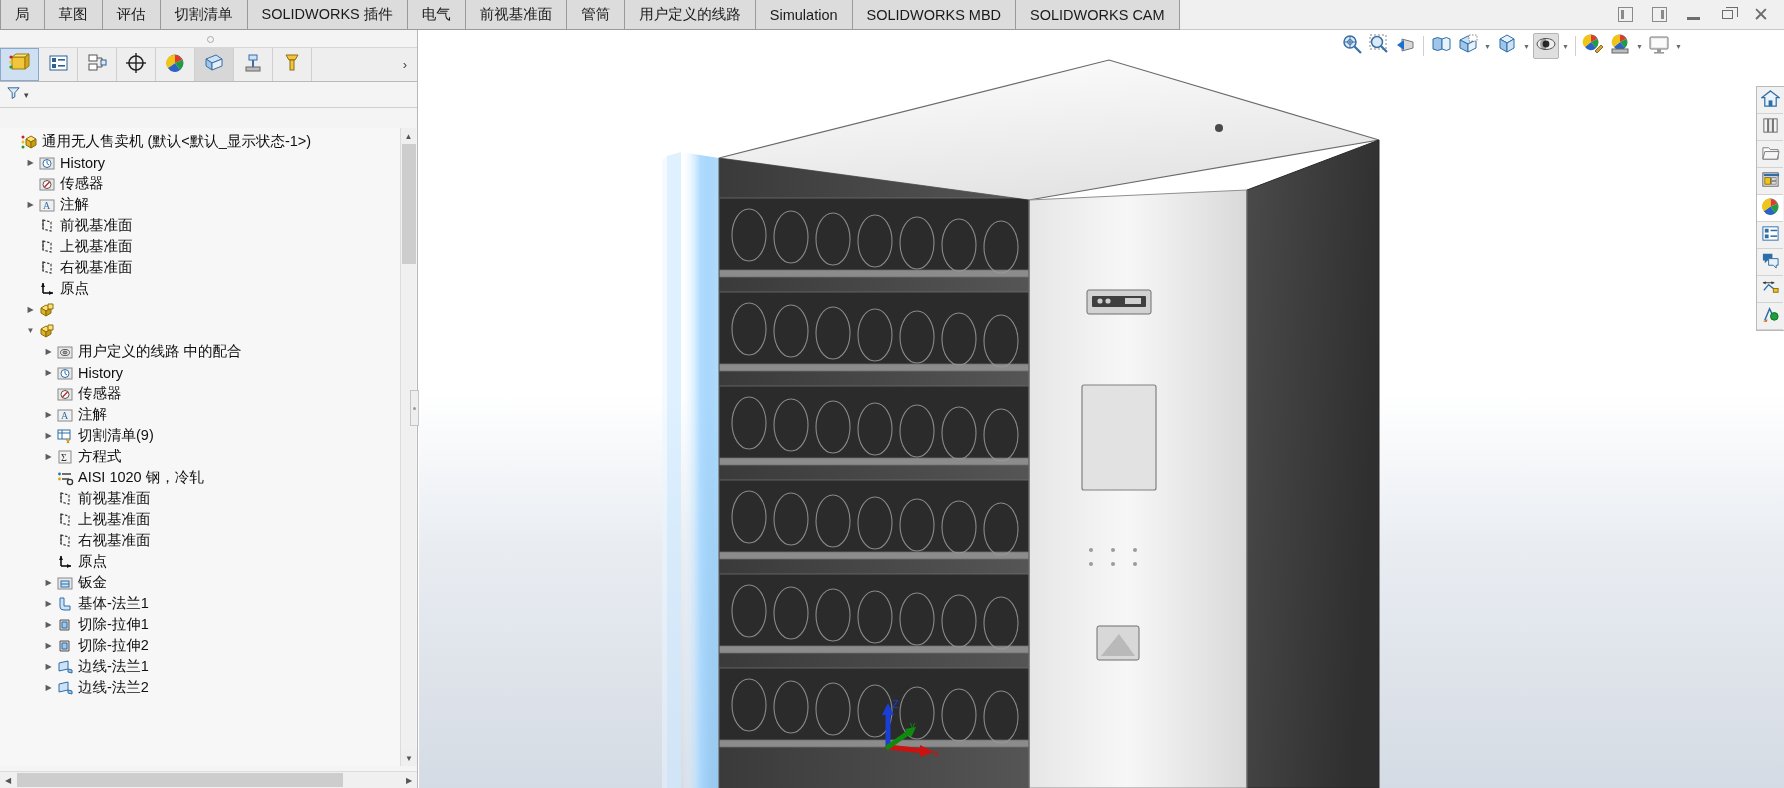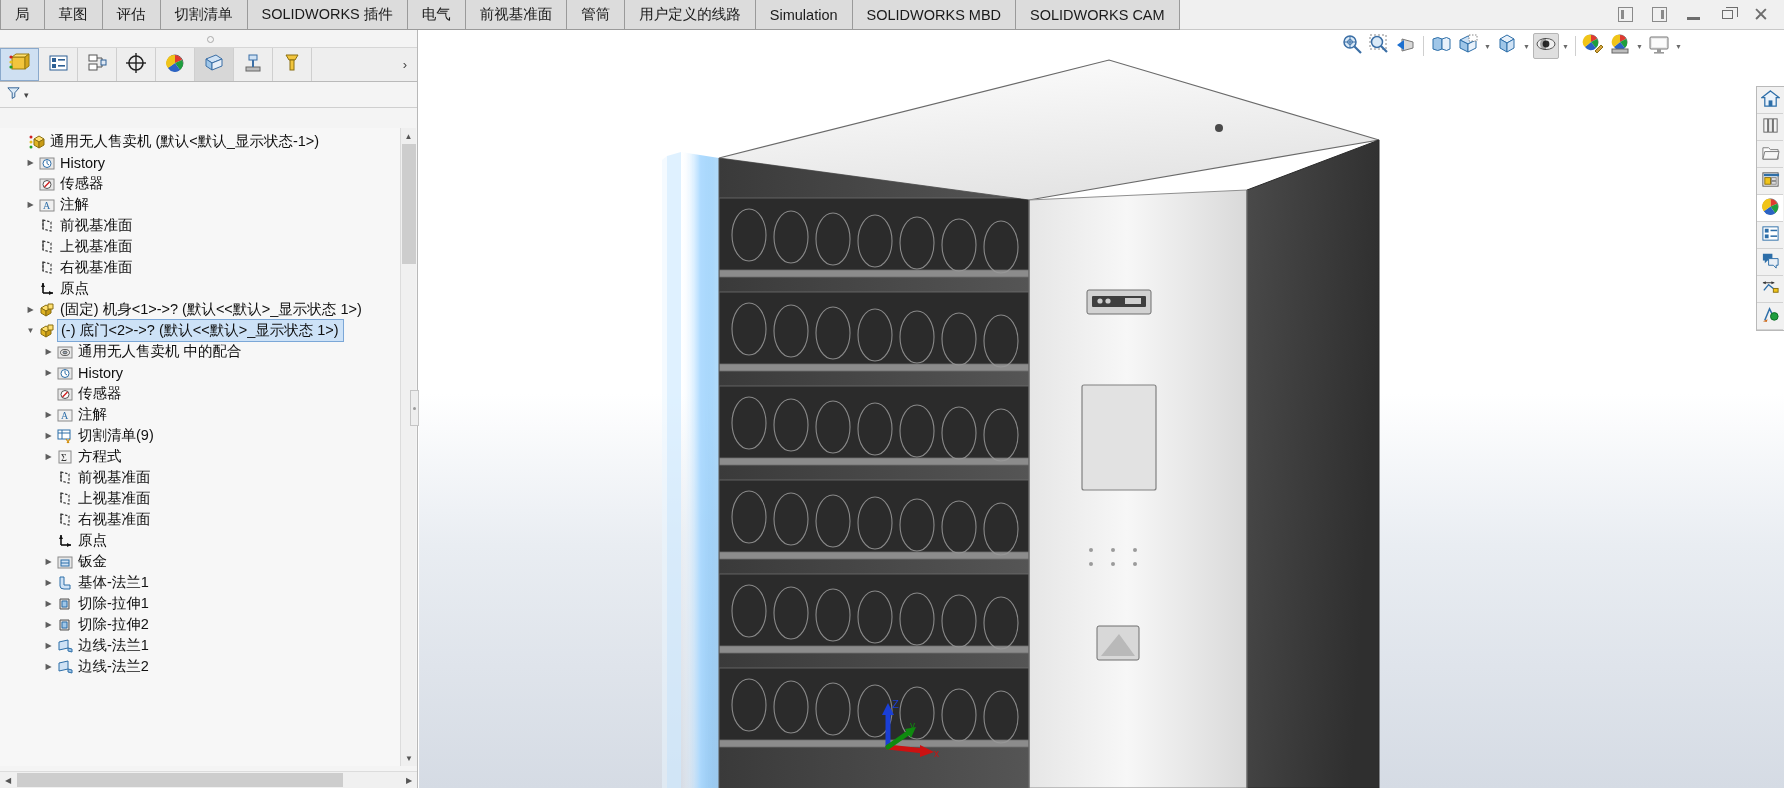--- a/index.html
+++ b/index.html
@@ -211,21 +211,21 @@
   <div id="filterbar">
     <span>
       <svg width="15" height="15" viewBox="0 0 16 16">
         <path d="M2 3 h12 l-4.6 5.3 v4.4 l-2.8 1.6 v-6z" fill="#dbeaf7" stroke="#2c5d8f" stroke-width="1"></path>
       </svg>
     </span>
     <span style="font-size:9px;color:#444">▾</span>
   </div>
 
   <div id="tree">
-      <div class="row" style="padding-left: 14px;">
+      <div class="row" style="padding-left: 6px;">
         <span class="tw"></span>
         <span class="ic">
           <svg width="17" height="16" viewBox="0 0 17 16">
             <circle cx="2" cy="3" r="1.5" fill="#d02020"></circle>
             <circle cx="2" cy="8" r="1.5" fill="#e8c020"></circle>
             <circle cx="2" cy="13" r="1.5" fill="#22a022"></circle>
             <polygon points="5,5 10,2 15,5 10,8" fill="#ffe070" stroke="#8a6f10"></polygon>
             <polygon points="5,5 10,8 10,14 5,11" fill="#e0b423" stroke="#8a6f10"></polygon>
             <polygon points="10,8 15,5 15,11 10,14" fill="#c99b15" stroke="#8a6f10"></polygon>
           </svg>
@@ -309,44 +309,42 @@
       <div class="row" style="padding-left: 24px;">
         <span class="tw">▶</span>
         <span class="ic">
           <svg width="17" height="16" viewBox="0 0 17 16">
             <polygon points="2,6 7,3 12,6 7,9" fill="#ffe070" stroke="#8a6f10"></polygon>
             <polygon points="2,6 7,9 7,14 2,11" fill="#e0b423" stroke="#8a6f10"></polygon>
             <polygon points="7,9 12,6 12,11 7,14" fill="#c99b15" stroke="#8a6f10"></polygon>
             <polygon points="9,2 14,2 14,7 9,7" fill="#ffe070" stroke="#8a6f10"></polygon>
           </svg>
         </span>
-        <span class="lb">(固定) 机身&lt;1&gt;-&gt;? (默认&lt;&lt;默认&gt;_显示状态 1&gt;)</span>
       </div>
       <div class="row sel" style="padding-left: 24px;">
         <span class="tw">▼</span>
         <span class="ic">
           <svg width="17" height="16" viewBox="0 0 17 16">
             <polygon points="2,6 7,3 12,6 7,9" fill="#ffe070" stroke="#8a6f10"></polygon>
             <polygon points="2,6 7,9 7,14 2,11" fill="#e0b423" stroke="#8a6f10"></polygon>
             <polygon points="7,9 12,6 12,11 7,14" fill="#c99b15" stroke="#8a6f10"></polygon>
             <polygon points="9,2 14,2 14,7 9,7" fill="#ffe070" stroke="#8a6f10"></polygon>
           </svg>
         </span>
-        <span class="lb">(-) 底门&lt;2&gt;-&gt;? (默认&lt;&lt;默认&gt;_显示状态 1&gt;)</span>
       </div>
       <div class="row" style="padding-left: 42px;">
         <span class="tw">▶</span>
         <span class="ic">
           <svg width="17" height="16" viewBox="0 0 17 16">
             <rect x="1" y="3" width="14" height="11" fill="#e8e8e8" stroke="#8a8a8a"></rect>
             <ellipse cx="8" cy="8.5" rx="4.5" ry="3" fill="none" stroke="#5a5a5a"></ellipse>
             <ellipse cx="8" cy="8.5" rx="2" ry="1.3" fill="#9ab" stroke="#5a5a5a"></ellipse>
           </svg>
         </span>
-        <span class="lb">通用无人售卖机 中的配合</span>
+        <span class="lb">用户定义的线路 中的配合</span>
       </div>
       <div class="row" style="padding-left: 42px;">
         <span class="tw">▶</span>
         <span class="ic">
           <svg width="17" height="16" viewBox="0 0 17 16">
             <rect x="1" y="3" width="14" height="11" fill="#e8e8e8" stroke="#8a8a8a"></rect>
             <circle cx="8" cy="8.5" r="4" fill="#fff" stroke="#2d6ea8"></circle>
             <path d="M8 5.5 v3 l2 1.5" stroke="#2d6ea8" fill="none"></path>
           </svg>
         </span>
@@ -387,20 +385,33 @@
       </div>
       <div class="row" style="padding-left: 42px;">
         <span class="tw">▶</span>
         <span class="ic">
           <svg width="17" height="16" viewBox="0 0 17 16">
             <rect x="2" y="2" width="12" height="12" fill="#f2f2f2" stroke="#8a8a8a"></rect>
             <text x="4" y="12" font-size="10" fill="#333" font-family="serif">Σ</text>
           </svg>
         </span>
         <span class="lb">方程式</span>
+      </div>
+      <div class="row" style="padding-left: 42px;">
+        <span class="tw"></span>
+        <span class="ic">
+          <svg width="17" height="16" viewBox="0 0 17 16">
+            <circle cx="2.5" cy="4" r="1.4" fill="#2d6ea8"></circle>
+            <circle cx="2.5" cy="9" r="1.4" fill="#d8a400"></circle>
+            <line x1="5" y1="4" x2="14" y2="4" stroke="#333" stroke-width="1.4"></line>
+            <line x1="5" y1="9" x2="12" y2="9" stroke="#333" stroke-width="1.4"></line>
+            <circle cx="13" cy="12" r="2.6" fill="none" stroke="#333" stroke-width="1.3"></circle>
+          </svg>
+        </span>
+        <span class="lb">AISI 1020 钢，冷轧</span>
       </div>
       <div class="row" style="padding-left: 42px;">
         <span class="tw"></span>
         <span class="ic">
           <svg width="17" height="16" viewBox="0 0 17 16">
             <path d="M4 2 L12 4 L12 13 L4 11 Z" fill="none" stroke="#333" stroke-width="1.1" stroke-dasharray="2.5 1.6"></path>
             <line x1="4" y1="2" x2="4" y2="11" stroke="#333"></line>
           </svg>
         </span>
         <span class="lb">前视基准面</span>

